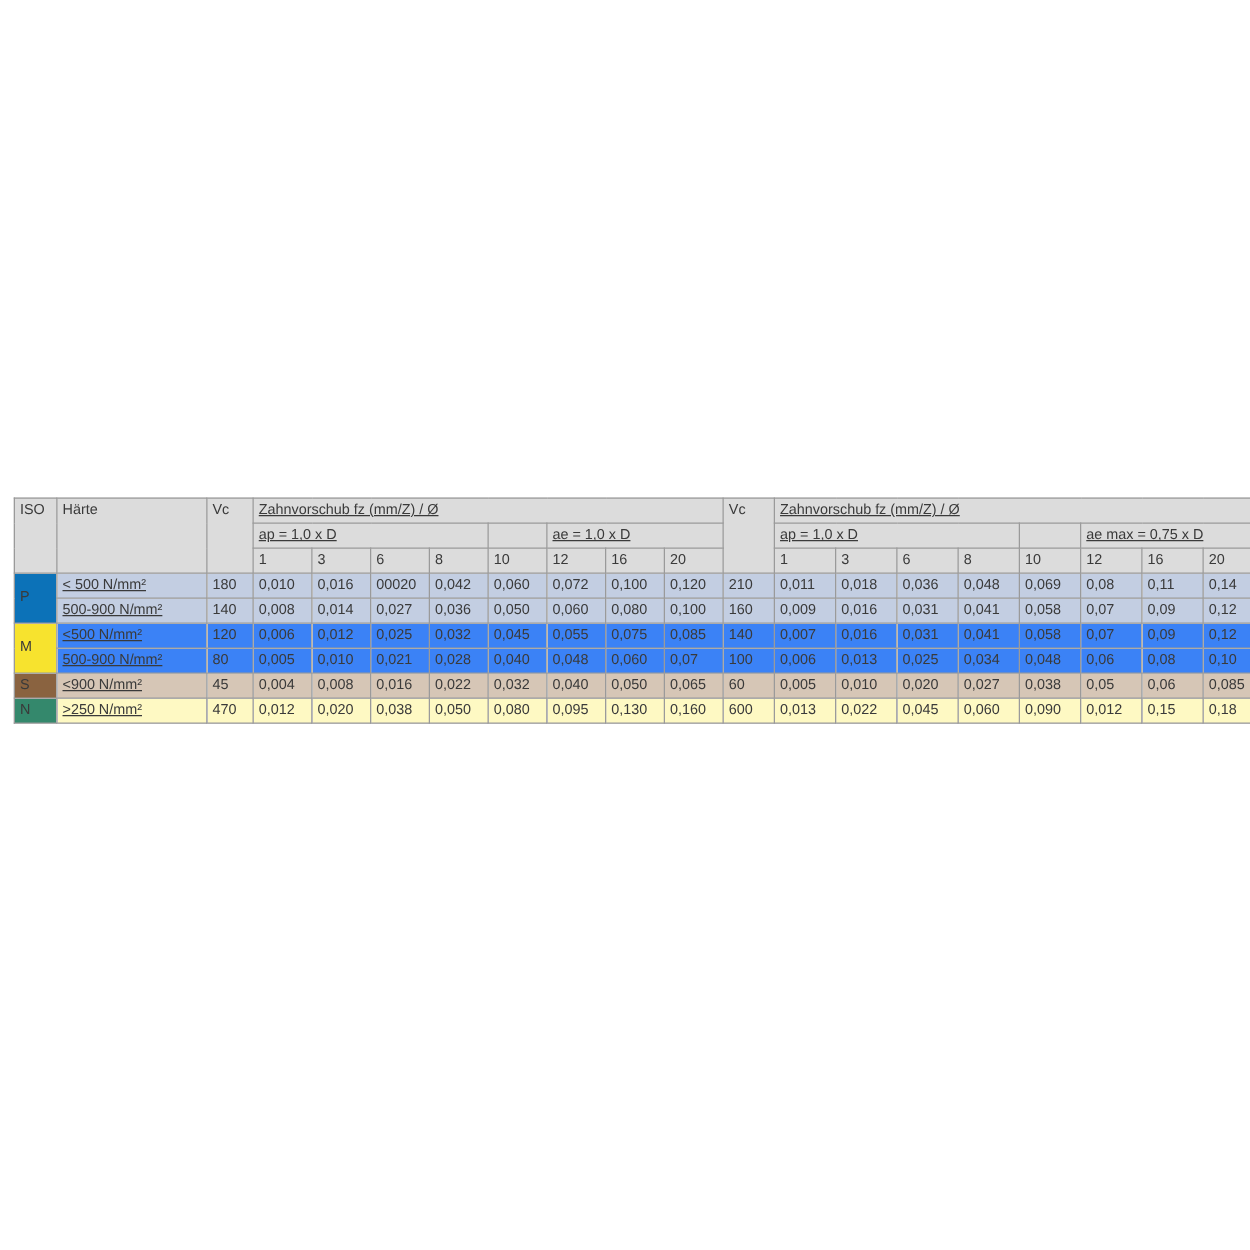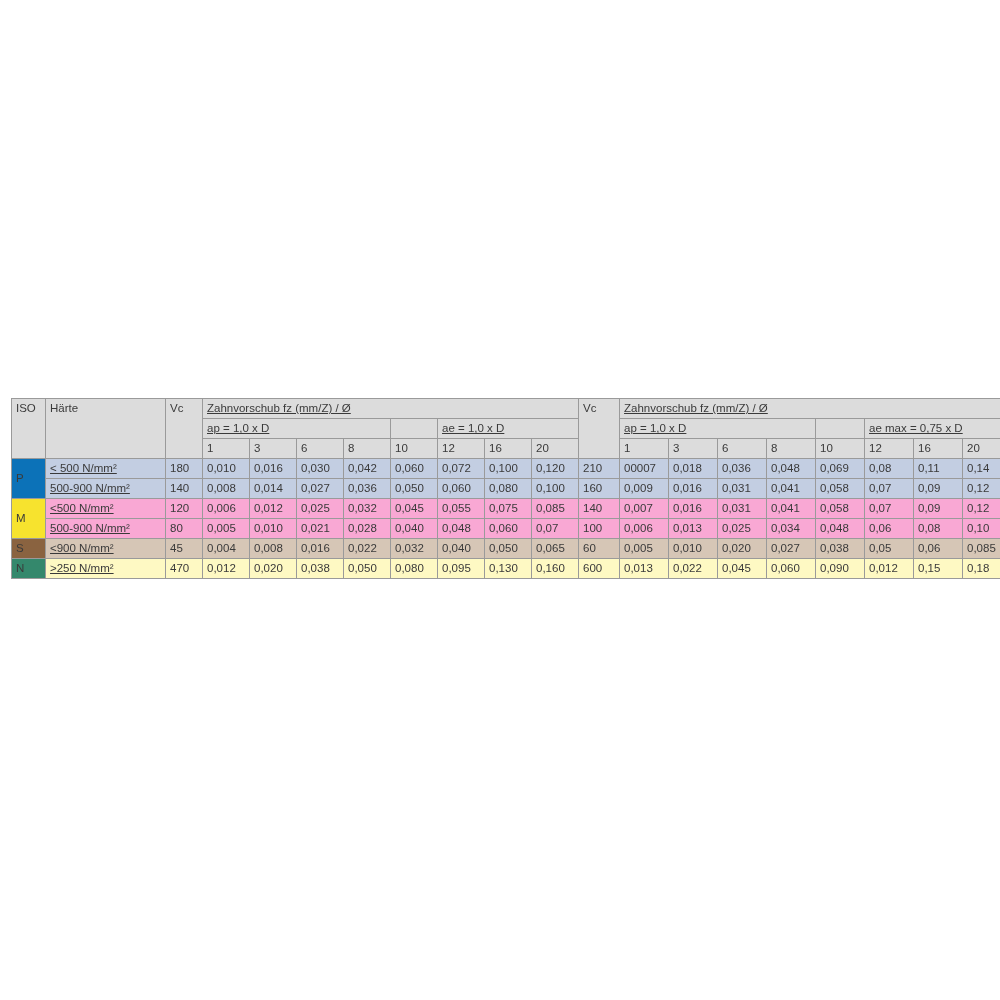--- a/index.html
+++ b/index.html
@@ -80,21 +80,21 @@
     font-size: 12.5px;
     vertical-align: middle;
   }
   .iso-P { background: #0c72b8; }
   .iso-M { background: #f7e32e; color: #3a3a3a; }
   .iso-S { background: #8a6340; }
   .iso-N { background: #34886c; }
 
   
   .row-P td { background: #c3cee2; }
-  .row-M td { background: #f9a8d4; }
+  .row-M td { background: #3b82f6; }
   .row-S td { background: #d6c6b6; }
   .row-N td { background: #fef9c3; }
   .row-P td.iso-cell { background: #0c72b8; }
   .row-M td.iso-cell { background: #f7e32e; }
   .row-S td.iso-cell { background: #8a6340; }
   .row-N td.iso-cell { background: #34886c; }
 
   .haerte { text-align: right; padding-right: 6px; text-decoration: underline; }
   .vc { text-align: left; padding-left: 5px; margin-left: 28px; }
   .val { text-align: left; padding-left: 5px; }
@@ -171,28 +171,28 @@
             <th class="hdr hdr-num">20</th>
           </tr>
       </thead>
       <tbody id="table-body">
           <tr class="row-P">
             <td class="iso-cell iso-P" rowspan="2">P</td>
             <td class="haerte">&lt; 500 N/mm²</td>
             <td class="vc">180</td>
             <td class="val">0,010</td>
             <td class="val">0,016</td>
-            <td class="val">0,030</td>
+            <td class="val">00020</td>
             <td class="val">0,042</td>
             <td class="val">0,060</td>
             <td class="val">0,072</td>
             <td class="val">0,100</td>
             <td class="val">0,120</td>
             <td class="vc">210</td>
-            <td class="val">00007</td>
+            <td class="val">0,011</td>
             <td class="val">0,018</td>
             <td class="val">0,036</td>
             <td class="val">0,048</td>
             <td class="val">0,069</td>
             <td class="val">0,08</td>
             <td class="val">0,11</td>
             <td class="val">0,14</td>
           </tr>
           <tr class="row-P">
             <td class="haerte">500-900 N/mm²</td>

